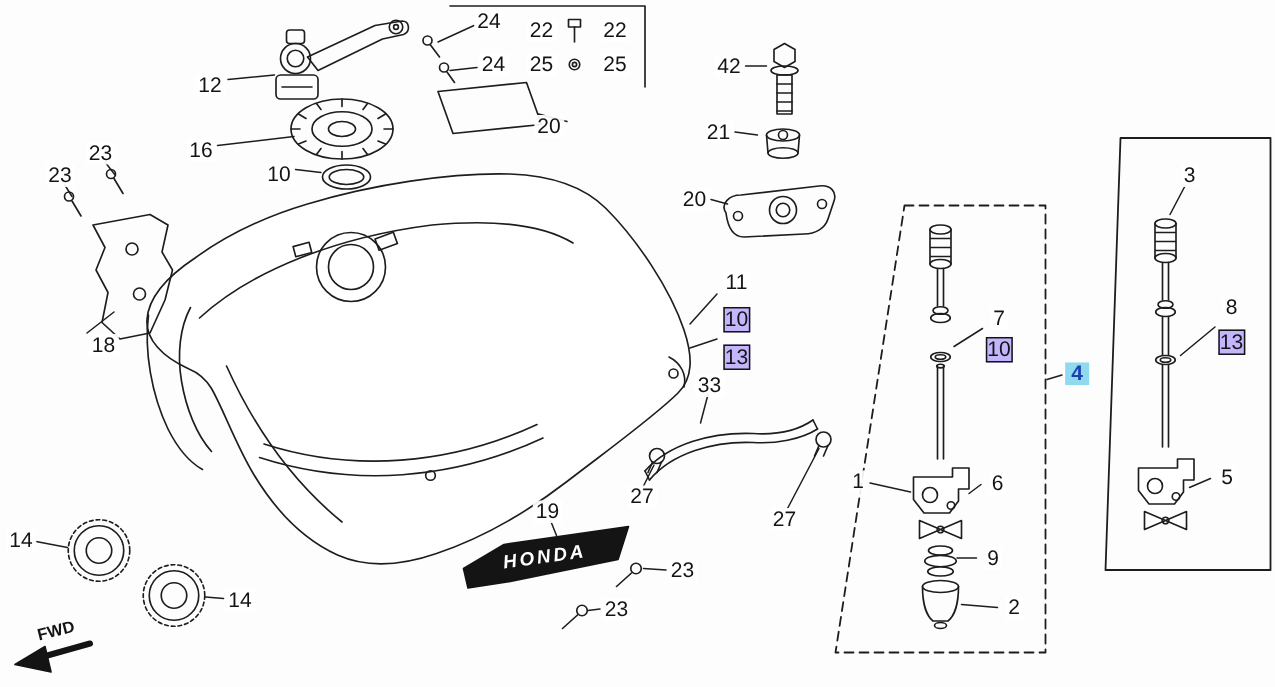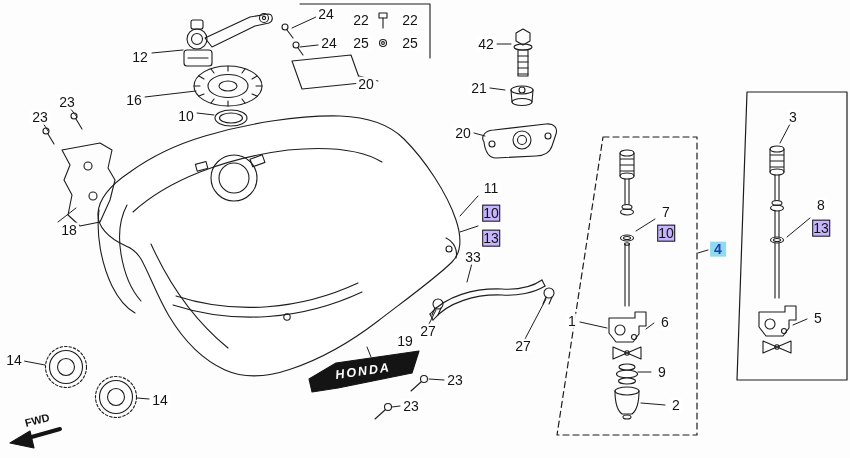--- a/index.html
+++ b/index.html
@@ -253,21 +253,21 @@
       <div class="callout" style="left: 366px; top: 84px;">20</div>
       <div class="callout" style="left: 486px; top: 44px;">42</div>
       <div class="callout" style="left: 479px; top: 88px;">21</div>
       <div class="callout" style="left: 463px; top: 133px;">20</div>
       <div class="callout" style="left: 491px; top: 188px;">11</div>
       <div class="callout boxed" style="left: 491px; top: 213px;">10</div>
       <div class="callout boxed" style="left: 491px; top: 238px;">13</div>
       <div class="callout" style="left: 473px; top: 257px;">33</div>
       <div class="callout" style="left: 428px; top: 331px;">27</div>
       <div class="callout" style="left: 523px; top: 346px;">27</div>
-      <div class="callout" style="left: 365px; top: 341px; margin-left: 40px;">19</div>
+      <div class="callout" style="left: 365px; top: 341px;">19</div>
       <div class="callout" style="left: 14px; top: 360px;">14</div>
       <div class="callout" style="left: 160px; top: 400px;">14</div>
       <div class="callout" style="left: 455px; top: 380px;">23</div>
       <div class="callout" style="left: 411px; top: 406px;">23</div>
       <div class="callout" style="left: 666px; top: 212px;">7</div>
       <div class="callout boxed" style="left: 666px; top: 233px;">10</div>
       <div class="callout highlight" style="left: 718px; top: 249px;">4</div>
       <div class="callout" style="left: 572px; top: 321px;">1</div>
       <div class="callout" style="left: 665px; top: 322px;">6</div>
       <div class="callout" style="left: 662px; top: 372px;">9</div>

